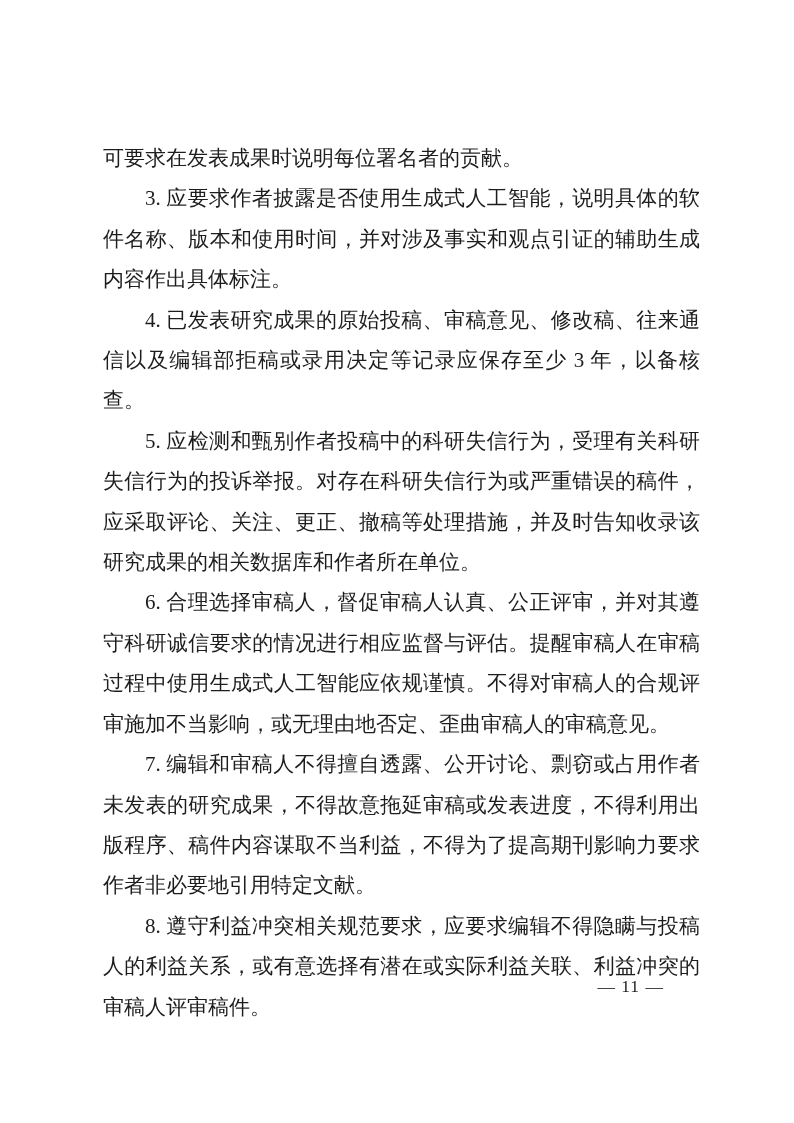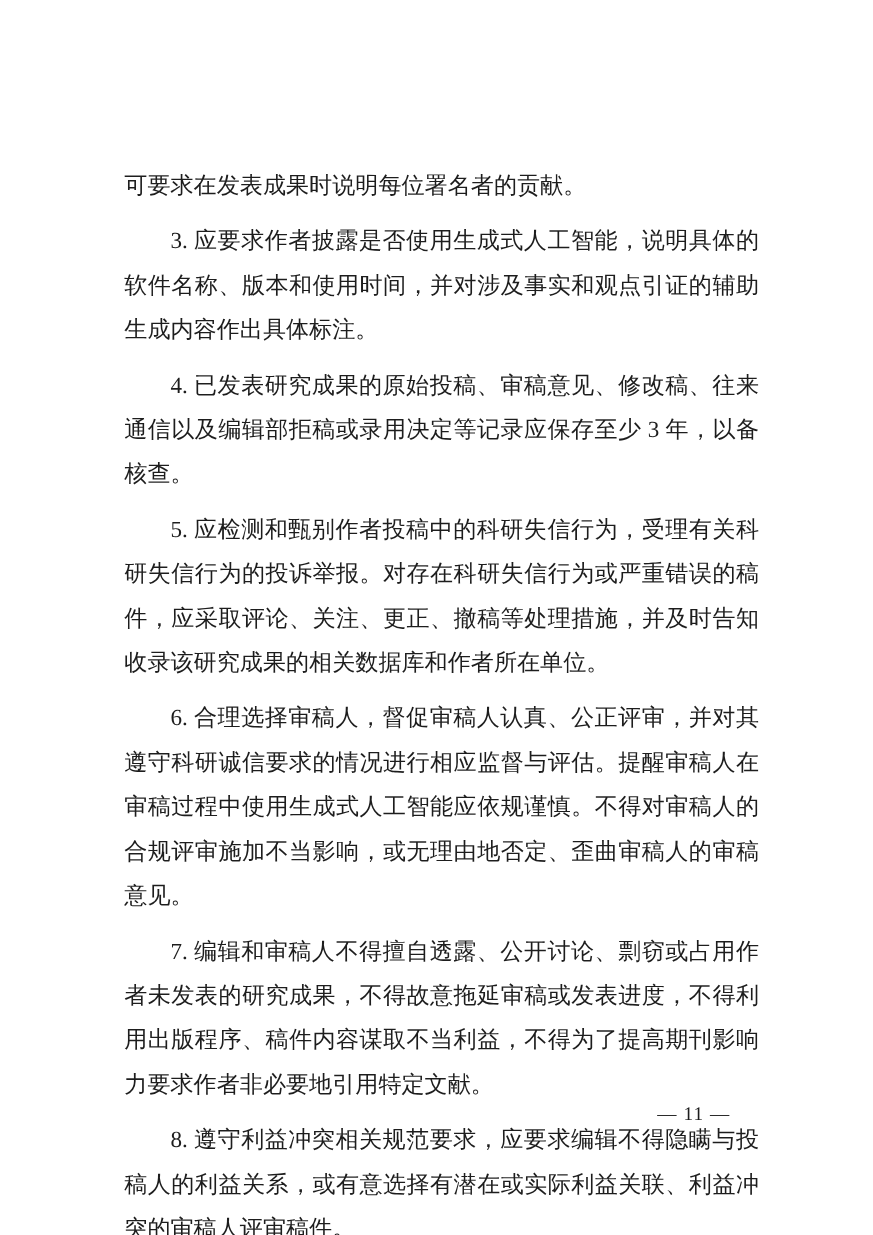--- a/index.html
+++ b/index.html
@@ -20,30 +20,30 @@
     position: absolute;
     left: 103px;
     top: 138px;
     width: 597px;
     font-size: 21px;
     line-height: 40.4px;
     text-align: justify;
     text-justify: inter-ideograph;
   }
   .para {
-    margin: 10px;
+    margin: 0;
     padding: 0;
     text-indent: 2em;
   }
   .para.no-indent {
     text-indent: 0;
   }
   .page-number {
     position: absolute;
-    top: 1001px;
+    top: 975px;
     right: 130px;
     font-size: 17.5px;
     line-height: 22px;
     letter-spacing: 1px;
     color: #1d1d1d;
     white-space: pre;
   }
 </style>
 </head>
 <body>

